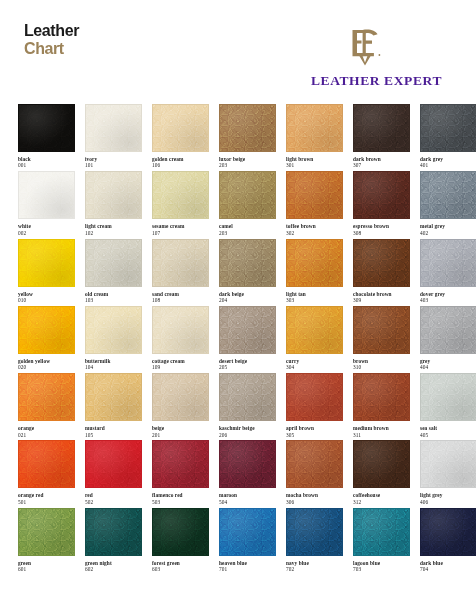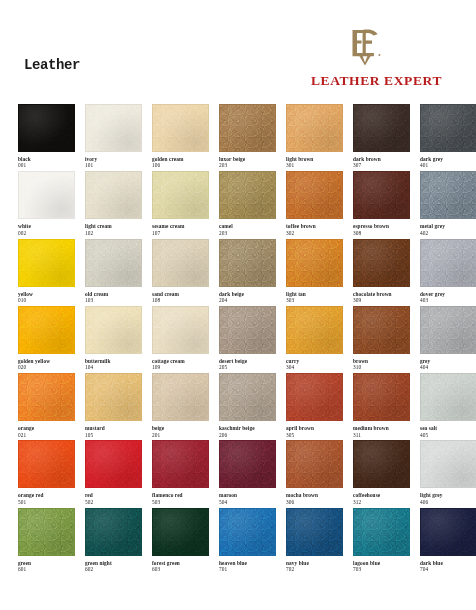--- a/index.html
+++ b/index.html
@@ -29,26 +29,25 @@
     align-items: flex-start;
     justify-content: space-between;
     padding: 22px 16px 0 24px;
   }
 
   #title-block {
     line-height: 1.12;
   }
   .title-line {
     display: block;
-    font-size: 14px;
+    font-size: 16px;
     font-weight: bold;
     letter-spacing: -0.4px;
     color: #1b1b1b;
-    font-family: Liberation Mono, monospace;
-    margin-top: 36px;
+    font-family: Liberation Sans, sans-serif;
   }
   .title-line.accent {
     color: #9c8359;
   }
 
   #brand-block {
     display: flex;
     flex-direction: column;
     align-items: center;
     padding-top: 4px;
@@ -58,21 +57,21 @@
     width: 40px;
     height: 40px;
     display: block;
   }
   #brand-name {
     margin-top: 7px;
     font-family: "Liberation Serif", serif;
     font-weight: bold;
     font-size: 13.5px;
     letter-spacing: 0.6px;
-    color: #b91c1c;
+    color: #4c1d95;
     white-space: nowrap;
     margin-left: 23px;
   }
 
   
   #grid {
     position: absolute;
     left: 18px;
     top: 104px;
     width: 446px;
@@ -138,20 +137,21 @@
 </style>
 </head>
 <body>
 
 <div id="page">
 
   <div id="header">
 
     <div id="title-block">
       <span class="title-line">Leather</span>
+      <span class="title-line accent">Chart</span>
     </div>
 
     <div id="brand-block">
       <svg id="brand-mark" viewBox="0 0 40 40">
         <g fill="#9c8359">
           <path d="M7.5 4.0 L18.0 4.0 L18.0 7.0 L12.0 7.0 L12.0 14.5 L16.5 14.5 L16.5 17.6 L12.0 17.6 L12.0 27.0 L18.5 27.0 L18.5 30.2 L7.5 30.2 Z"></path>
           <path d="M17.6 4.0 C24.0 2.6 30.5 4.3 32.6 8.2 L28.4 9.4 C27.0 7.2 23.6 6.4 20.8 7.2 L20.8 14.6 L27.0 14.6 L27.0 17.7 L20.8 17.7 L20.8 26.9 L28.9 26.9 L28.9 30.2 L17.6 30.2 Z"></path>
           <path d="M13.8 29.0 L17.2 29.0 L20.0 36.4 L22.8 29.0 L26.2 29.0 L20.0 39.4 Z"></path>
           <circle cx="34.4" cy="29.0" r="0.9"></circle>
         </g>

